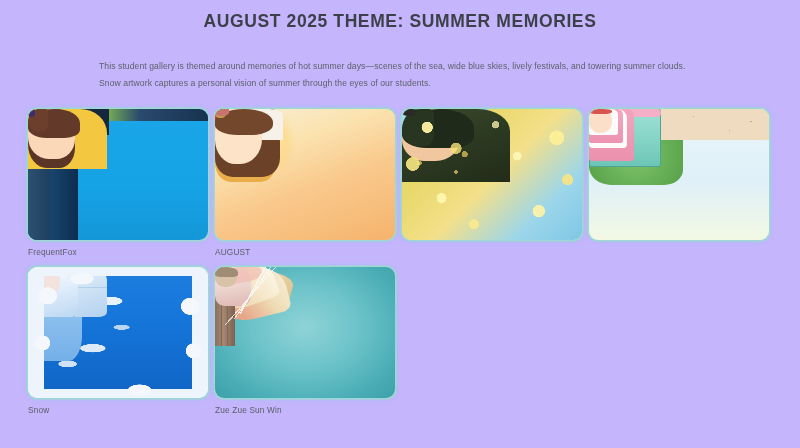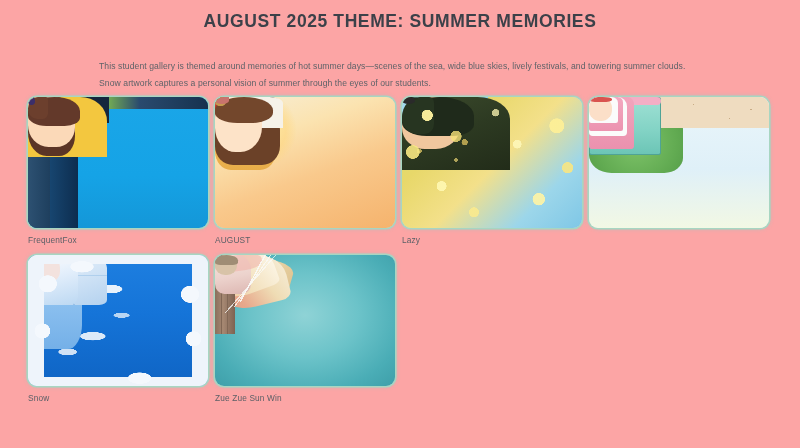--- a/index.html
+++ b/index.html
@@ -9,21 +9,21 @@
     height: 448px;
     background: #ffffff;
     font-family: "Liberation Sans", sans-serif;
     overflow: hidden;
   }
 
   #page {
     position: relative;
     width: 800px;
     height: 448px;
-    background: #fca5a5;
+    background: #c4b5fd;
   }
 
   
   .page-title {
     position: absolute;
     top: 11px;
     left: 0;
     width: 800px;
     text-align: center;
     font-size: 17.5px;
@@ -41,21 +41,21 @@
     text-align: left;
     font-size: 8.6px;
     line-height: 17px;
     color: #5e6268;
     letter-spacing: 0.08px;
   }
 
   
   .gallery {
     position: absolute;
-    top: 97px;
+    top: 109px;
     left: 28px;
     width: 748px;
     display: grid;
     grid-template-columns: repeat(4, 180px);
     column-gap: 7px;
     row-gap: 9px;
   }
 
   .art-card {
     width: 180px;
@@ -595,21 +595,20 @@
         <div class="layer fl-sky"></div>
         <div class="layer fl-torso"></div>
         <div class="layer fl-torso-speck"></div>
         <div class="layer fl-head"></div>
         <div class="layer fl-hair"></div>
         <div class="layer fl-hair2"></div>
         <div class="layer fl-brow"></div>
         <div class="layer fl-eye"></div>
         <div class="layer fl-bokeh"></div>
       </div>
-      <figcaption class="art-label">Lazy</figcaption>
     </figure>
 
     <figure class="art-card">
       <div class="art-thumb">
         <div class="layer ic-sky"></div>
         <div class="layer ic-bush"></div>
         <div class="layer ic-bush2"></div>
         <div class="layer ic-ground"></div>
         <div class="layer ic-cone-top"></div>
         <div class="layer ic-cone-ball"></div>

